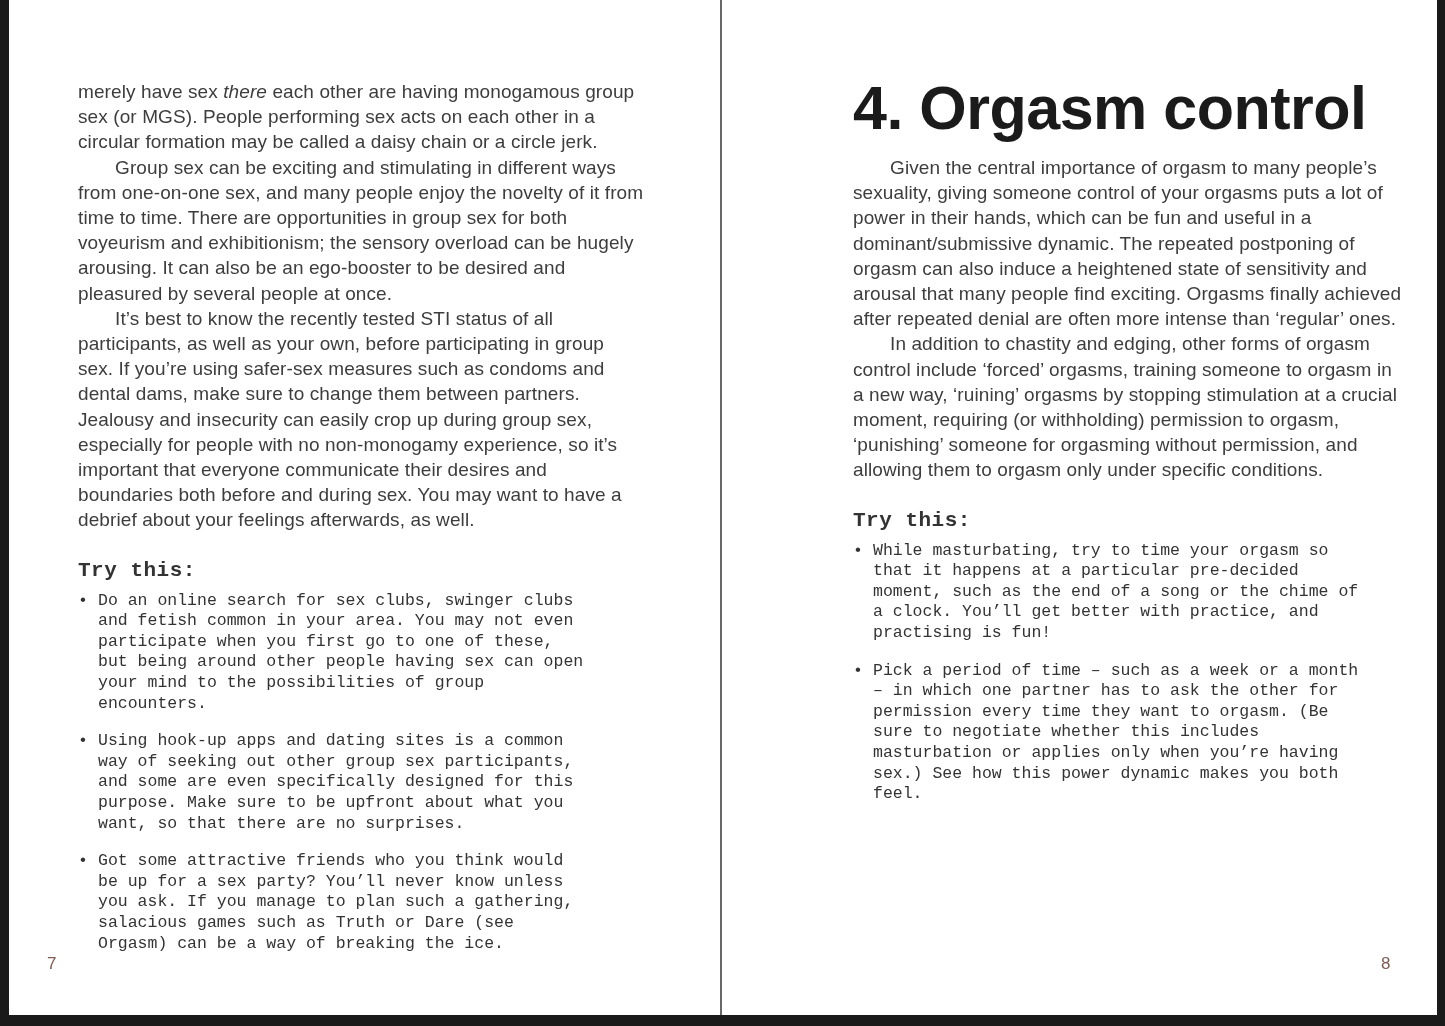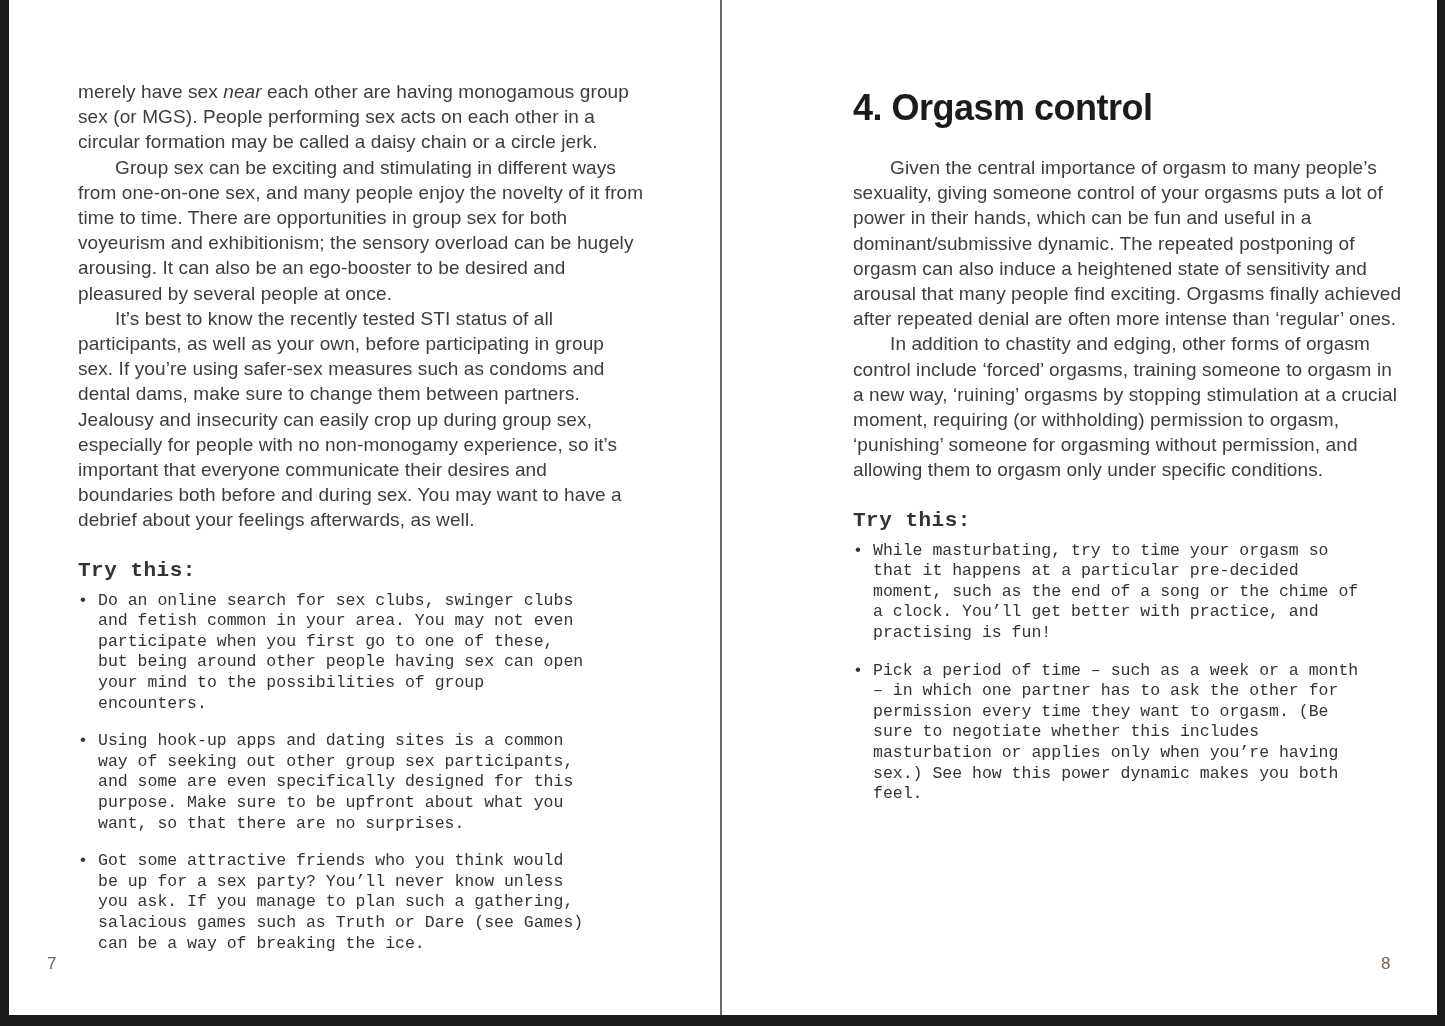--- a/index.html
+++ b/index.html
@@ -26,21 +26,21 @@
     font-size: 19px;
     line-height: 25.2px;
     color: #3d3d3d;
     letter-spacing: 0.1px;
   }
   .body-text p.indented { text-indent: 37px; }
   .body-text i { font-style: italic; }
 
   
   .chapter-title {
-    font-size: 36px;
+    font-size: 61px;
     font-weight: bold;
     color: #1b1b1b;
     letter-spacing: -0.5px;
     line-height: 56px;
     margin-bottom: 19px;
     white-space: nowrap;
   }
 
   
   .try-block {
@@ -80,37 +80,37 @@
 </style>
 </head>
 <body>
 
 <div class="frame-left"></div>
 <div class="frame-right"></div>
 <div class="frame-bottom"></div>
 <div class="page-divider"></div>
 
 <div class="page-left-col body-text">
-  <p><span>merely have sex </span><i>near</i><span> each other are having monogamous group sex (or MGS). People performing sex acts on each other in a circular formation may be called a daisy chain or a circle jerk.</span></p>
+  <p><span>merely have sex </span><i>there</i><span> each other are having monogamous group sex (or MGS). People performing sex acts on each other in a circular formation may be called a daisy chain or a circle jerk.</span></p>
   <p class="indented">Group sex can be exciting and stimulating in different ways from one-on-one sex, and many people enjoy the novelty of it from time to time. There are opportunities in group sex for both voyeurism and exhibitionism; the sensory overload can be hugely arousing. It can also be an ego-booster to be desired and pleasured by several people at once.</p>
   <p class="indented">It’s best to know the recently tested STI status of all participants, as well as your own, before participating in group sex. If you’re using safer-sex measures such as condoms and dental dams, make sure to change them between partners. Jealousy and insecurity can easily crop up during group sex, especially for people with no non-monogamy experience, so it’s important that everyone communicate their desires and boundaries both before and during sex. You may want to have a debrief about your feelings afterwards, as well.</p>
 
   <div class="try-block">
     <div class="try-label">Try this:</div>
     <div class="bullet-item">
       <span class="marker">•</span>
       <span>Do an online search for sex clubs, swinger clubs and fetish common in your area. You may not even participate when you first go to one of these, but being around other people having sex can open your mind to the possibilities of group encounters.</span>
     </div>
     <div class="bullet-item">
       <span class="marker">•</span>
       <span>Using hook-up apps and dating sites is a common way of seeking out other group sex participants, and some are even specifically designed for this purpose. Make sure to be upfront about what you want, so that there are no surprises.</span>
     </div>
     <div class="bullet-item">
       <span class="marker">•</span>
-      <span>Got some attractive friends who you think would be up for a sex party? You’ll never know unless you ask. If you manage to plan such a gathering, salacious games such as Truth or Dare (see Games) can be a way of breaking the ice.</span>
+      <span>Got some attractive friends who you think would be up for a sex party? You’ll never know unless you ask. If you manage to plan such a gathering, salacious games such as Truth or Dare (see Orgasm) can be a way of breaking the ice.</span>
     </div>
   </div>
 </div>
 
 <div class="page-right-col body-text">
   <div class="chapter-title">4. Orgasm control</div>
   <p class="indented">Given the central importance of orgasm to many people’s sexuality, giving someone control of your orgasms puts a lot of power in their hands, which can be fun and useful in a dominant/submissive dynamic. The repeated postponing of orgasm can also induce a heightened state of sensitivity and arousal that many people find exciting. Orgasms finally achieved after repeated denial are often more intense than ‘regular’ ones.</p>
   <p class="indented">In addition to chastity and edging, other forms of orgasm control include ‘forced’ orgasms, training someone to orgasm in a new way, ‘ruining’ orgasms by stopping stimulation at a crucial moment, requiring (or withholding) permission to orgasm, ‘punishing’ someone for orgasming without permission, and allowing them to orgasm only under specific conditions.</p>
 
   <div class="try-block">

